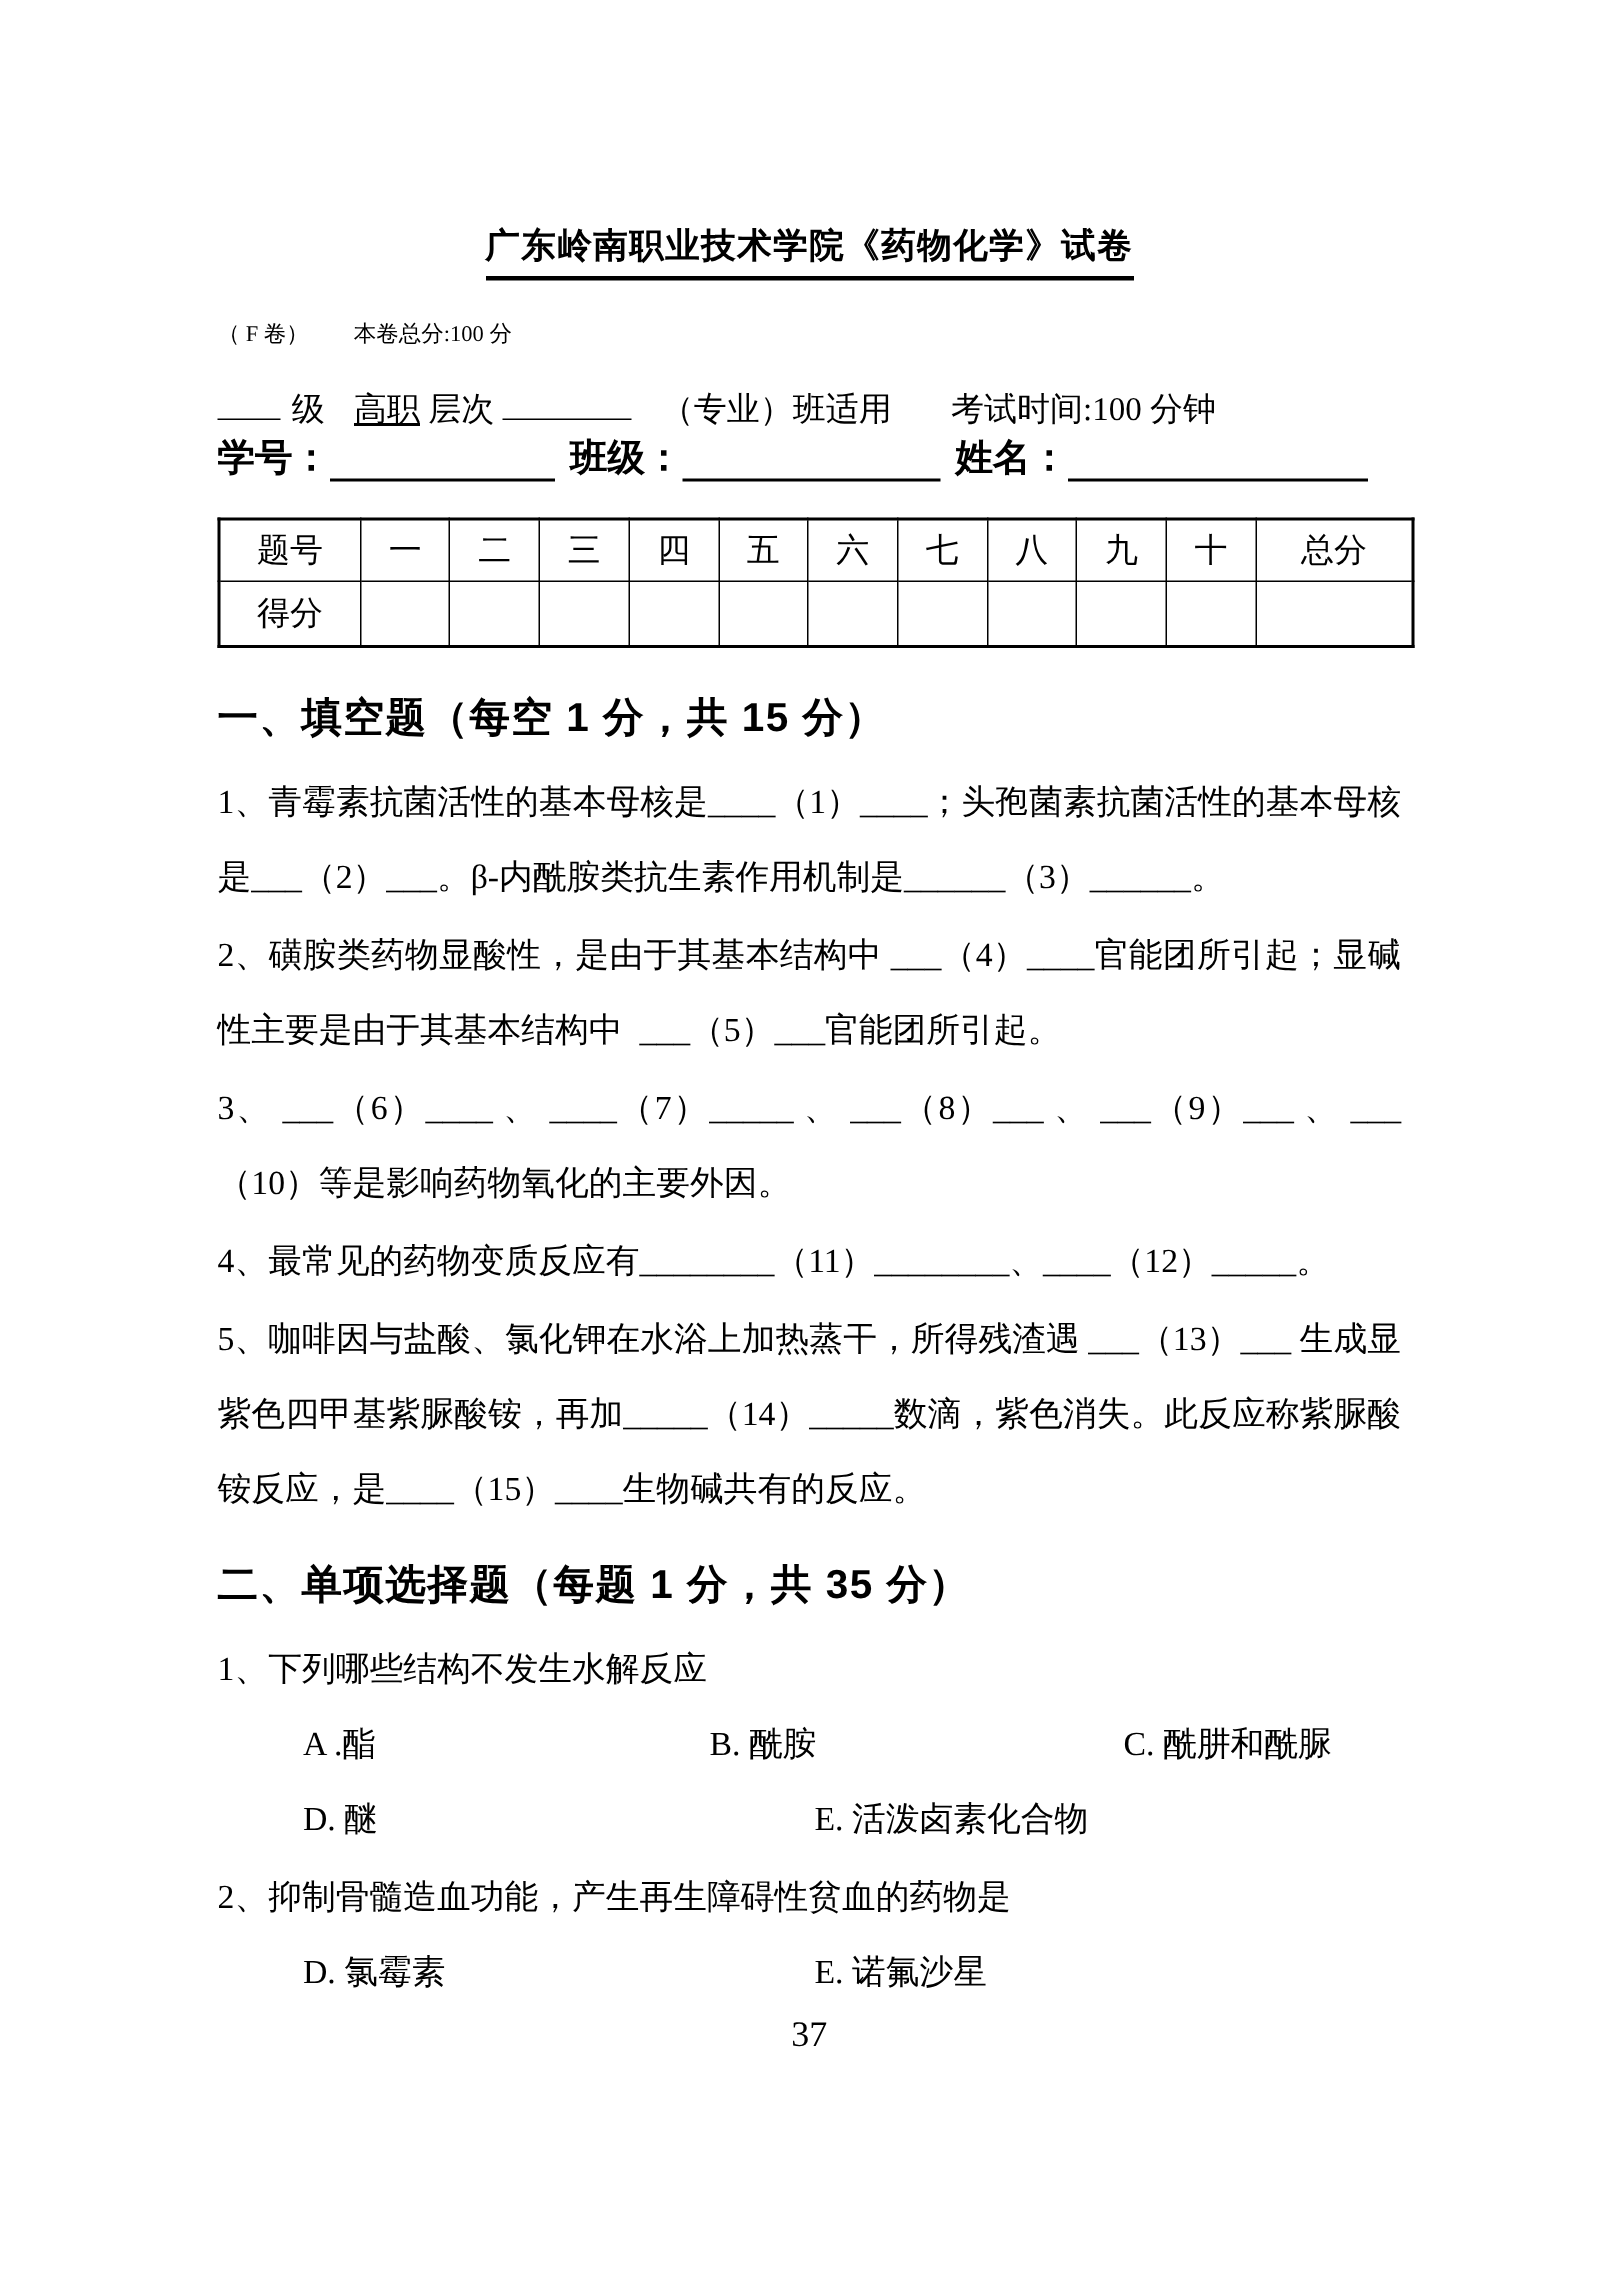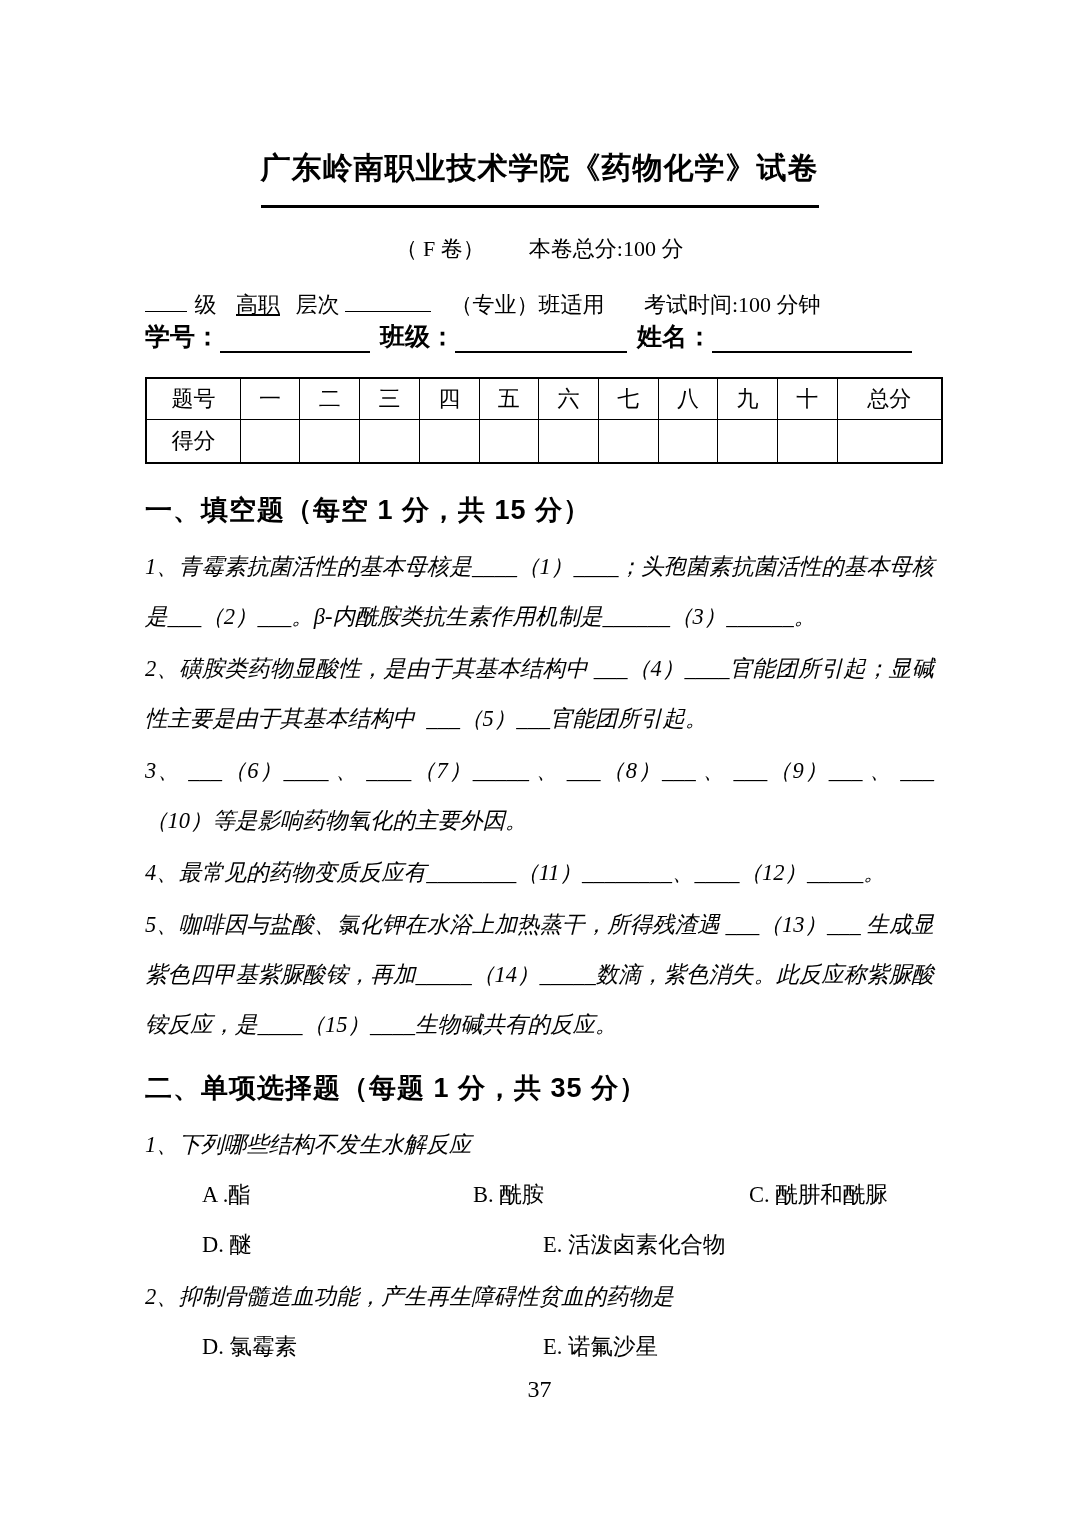--- a/index.html
+++ b/index.html
@@ -10,48 +10,48 @@
     color: #000;
     font-family: "Liberation Serif", "DejaVu Serif", serif;
     overflow: hidden;
   }
   .page { padding: 148px 140px 0 145px; }
 
   .title-wrap { text-align: center; }
   .title {
     display: inline-block;
     font-family: "Liberation Sans", "DejaVu Sans", sans-serif;
-    font-size: 30px;
+    font-size: 23px;
     font-weight: bold;
     letter-spacing: 1px;
     border-bottom: 3px solid #000;
-    padding-bottom: 16px;
+    padding-bottom: 5px;
   }
 
   .subtitle {
     margin-top: 26px;
-    text-align: center;
-    font-size: 22px;
+    text-align: left;
+    font-size: 15px;
     white-space: pre-wrap;
   }
 
   .class-line {
     margin-top: 26px;
     font-size: 22px;
     white-space: nowrap;
   }
   .class-line span { vertical-align: baseline; }
   .u-blank {
     display: inline-block;
     border-bottom: 1.5px solid #000;
     height: 22px;
   }
   .w42 { width: 42px; }
   .w80 { width: 86px; }
-  .u-text { text-decoration: underline; margin-left: 14px; margin-right: 10px; }
+  .u-text { text-decoration: underline; margin-left: 14px; margin-right: 0; }
   .ml16 { margin-left: 2px; }
   .ml12 { margin-left: 14px; }
   .ml30 { margin-left: 34px; }
 
   .info-line {
     display: flex;
     align-items: flex-end;
     font-size: 25px;
     font-weight: bold;
   }
@@ -88,21 +88,20 @@
     letter-spacing: 1px;
   }
   .mt2 { margin-top: 20px; }
 
   .body-p {
     font-size: 22.5px;
     line-height: 50px;
     text-align: justify;
     white-space: pre-wrap;
     margin-top: 2px;
-    font-style: italic;
   }
   .first-p { margin-top: 14px; }
 
   .stem { text-align: left; }
 
   .opt-row {
     display: flex;
     padding-left: 57px;
     font-size: 22.5px;
     line-height: 50px;

